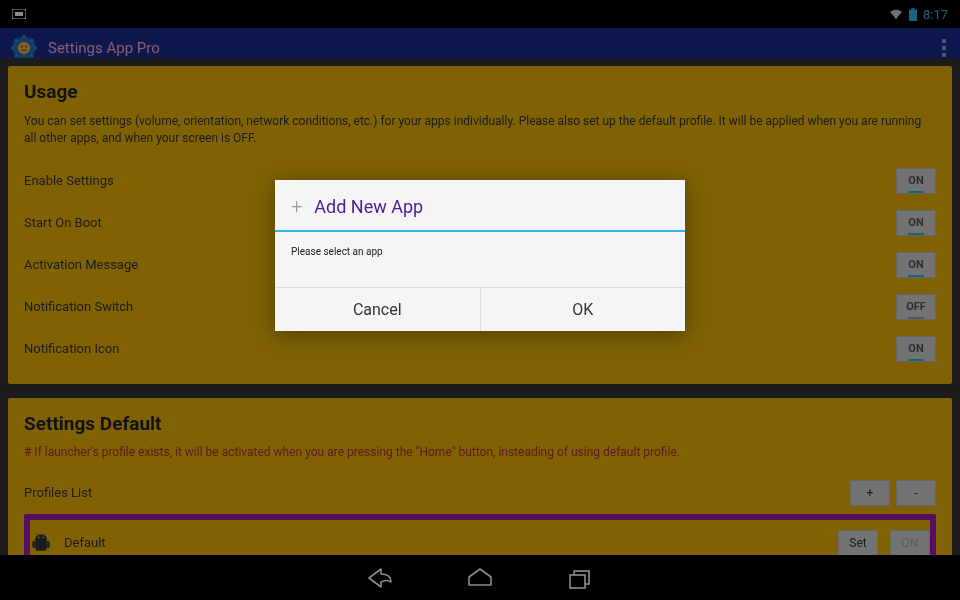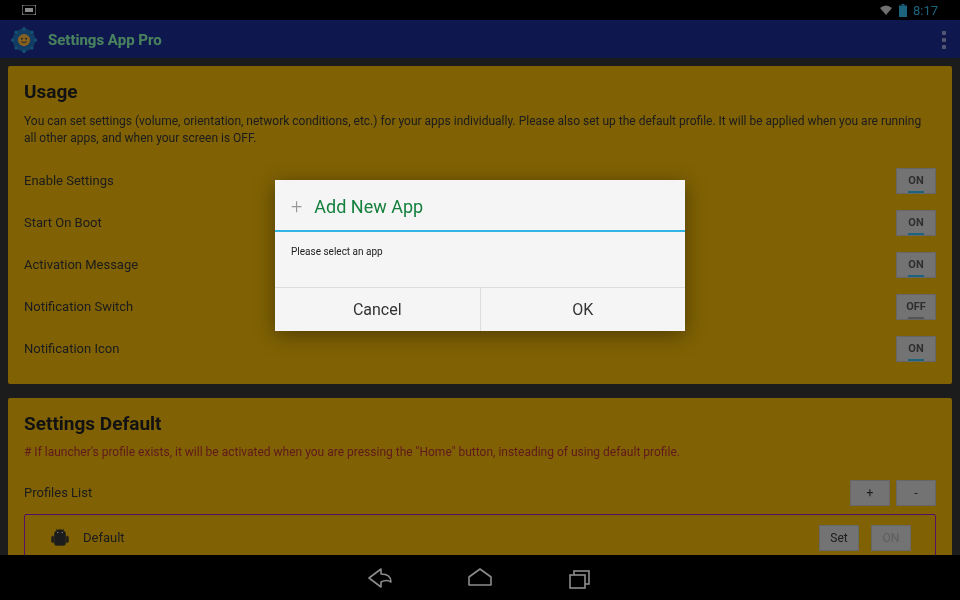--- a/index.html
+++ b/index.html
@@ -1,28 +1,28 @@
 <!DOCTYPE html>
 <html><head>
 <meta charset="utf-8">
 <style>
 * { margin: 0; padding: 0; box-sizing: border-box; font-family: Roboto, Arial, sans-serif; }
 html, body { width: 960px; height: 600px; overflow: hidden; background: #000; }
 
 .screen { position: relative; width: 960px; height: 600px; background: #333; }
 
 
-.status-bar { height: 20px; background: #000; display: flex; align-items: center; justify-content: space-between; padding: 0 22px; color: #fff; font-size: 11px; }
+.status-bar { height: 28px; background: #000; display: flex; align-items: center; justify-content: space-between; padding: 0 12px; color: #fff; font-size: 11px; }
 .status-left, .status-right { display: flex; align-items: center; gap: 6px; }
 .status-right .time { color: #33b5e5; font-size: 13px; }
 
 
 .action-bar { height: 40px; background: #1c2c8f; display: flex; align-items: center; padding: 0 10px; color: #cfd3e6; }
 .action-bar .app-icon { width: 28px; height: 28px; margin-right: 10px; }
-.action-bar .title { font-size: 15px; color: #86efac; flex: 1; font-weight: bold; }
+.action-bar .title { font-size: 15px; color: #f9a8d4; flex: 1; }
 .overflow { display: flex; flex-direction: column; gap: 3px; padding: 4px; cursor: pointer; }
 .overflow span { width: 4px; height: 4px; background: #98a0cc; border-radius: 1px; }
 
 
 .content { position: absolute; top: 58px; bottom: 45px; left: 0; right: 0; overflow: hidden; background: #333; padding: 8px; }
 
 .card { background: #eab308; border-radius: 2px; padding: 14px 16px; margin-bottom: 14px; }
 .card h2 { font-size: 19px; font-weight: bold; color: #222; margin-bottom: 10px; }
 .card .desc { font-size: 12px; color: #333; line-height: 1.45; margin-bottom: 12px; }
 .card .note { font-size: 12px; color: #b03030; margin-bottom: 13px; }
@@ -30,36 +30,36 @@
 .setting-row { display: flex; align-items: center; justify-content: space-between; padding: 8px 0; font-size: 13px; color: #333; }
 .setting-row .label { flex: 1; }
 .toggle { width: 40px; height: 26px; background: #d2d2d2; border: 1px solid #bbb; display: flex; align-items: center; justify-content: center; font-size: 11px; font-weight: bold; color: #555; position: relative; cursor: pointer; }
 .toggle::after { content: ''; position: absolute; bottom: 0; left: 30%; right: 30%; height: 2px; background: #33b5e5; }
 .toggle.off::after { background: #999; }
 
 .small-btn { width: 40px; height: 26px; background: #d2d2d2; border: 1px solid #bbb; display: flex; align-items: center; justify-content: center; font-size: 12px; color: #333; cursor: pointer; }
 .small-btn.disabled { color: #aaa; cursor: default; }
 .profile-btns { display: flex; gap: 6px; }
 
-.profile-box { border: 1px solid #a21caf; border-radius: 2px; padding: 10px 24px; display: flex; align-items: center; gap: 12px; }
+.profile-box { border: 6px solid #a21caf; border-radius: 2px; padding: 10px 0; display: flex; align-items: center; gap: 12px; }
 .profile-box .pname { flex: 1; font-size: 13px; color: #333; }
 .android-icon { width: 22px; height: 22px; }
 
 
 .nav-bar { position: absolute; bottom: 0; left: 0; right: 0; height: 45px; background: #000; display: flex; align-items: center; justify-content: center; gap: 70px; }
 .nav-bar svg { width: 30px; height: 26px; cursor: pointer; }
 
 
 .scrim { position: absolute; inset: 0; background: rgba(0,0,0,0.45); }
 
 
 .dialog { position: absolute; left: 50%; top: 180px; transform: translateX(-50%); width: 410px; background: #f5f5f5; box-shadow: 0 4px 20px rgba(0,0,0,0.4); }
 .dialog-header { display: flex; align-items: center; padding: 14px 16px 12px; border-bottom: 2px solid #33b5e5; }
 .dialog-header .plus { color: #999; font-size: 20px; font-weight: 300; margin-right: 12px; }
-.dialog-header .dtitle { color: #15803d; font-size: 18px; font-weight: 400; }
+.dialog-header .dtitle { color: #4c1d95; font-size: 18px; font-weight: 400; }
 .dialog-body { padding: 14px 16px 20px; }
 .dialog-body .prompt { font-size: 10px; color: #222; margin-bottom: 10px; }
 .app-select { margin: 0 20px; padding: 8px 6px 10px; display: flex; align-items: center; gap: 18px; border-bottom: 1px solid #ddd; position: relative; cursor: pointer; }
 .app-select .app-label { font-size: 14px; color: #222; }
 .app-select .spinner-tri { position: absolute; right: 2px; bottom: 2px; width: 0; height: 0; border-style: solid; border-width: 0 0 10px 10px; border-color: transparent transparent #aaa transparent; }
 .msg-icon { width: 28px; height: 28px; }
 .dialog-buttons { display: flex; border-top: 1px solid #ddd; }
 .dialog-buttons .dbtn { flex: 1; text-align: center; padding: 12px 0; font-size: 16px; color: #333; cursor: pointer; }
 .dialog-buttons .dbtn:first-child { border-right: 1px solid #ddd; }
 </style>

